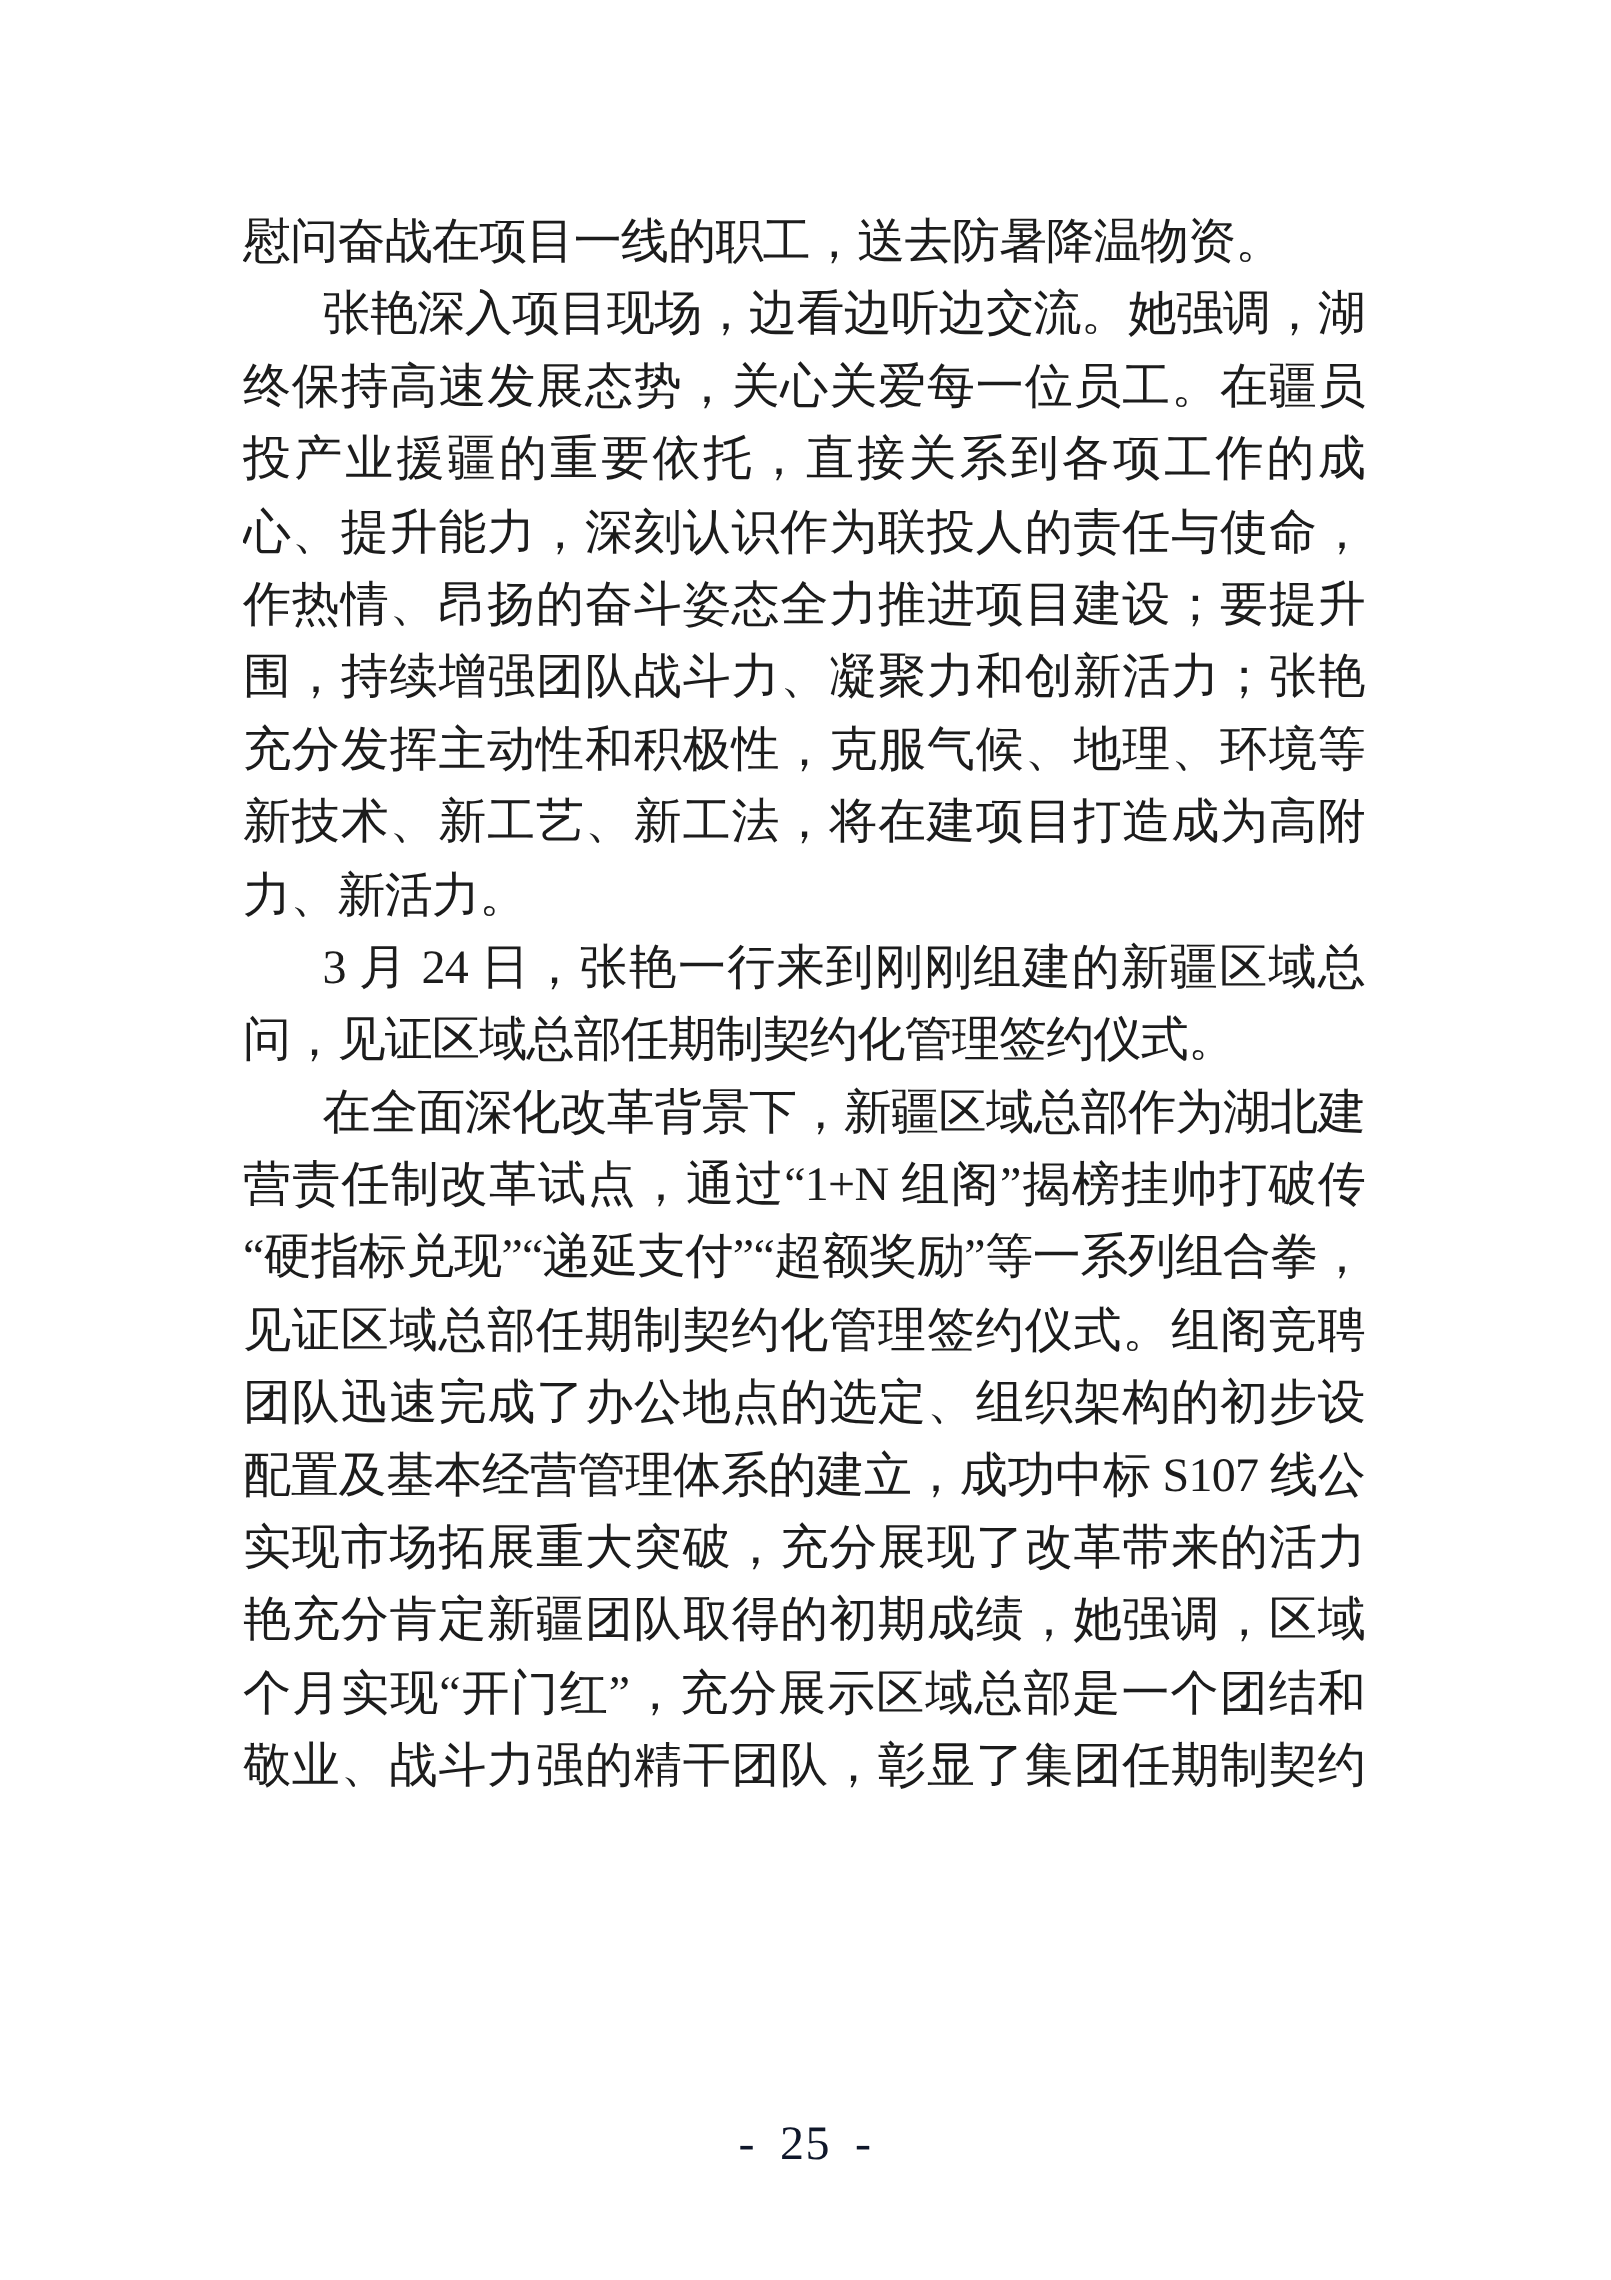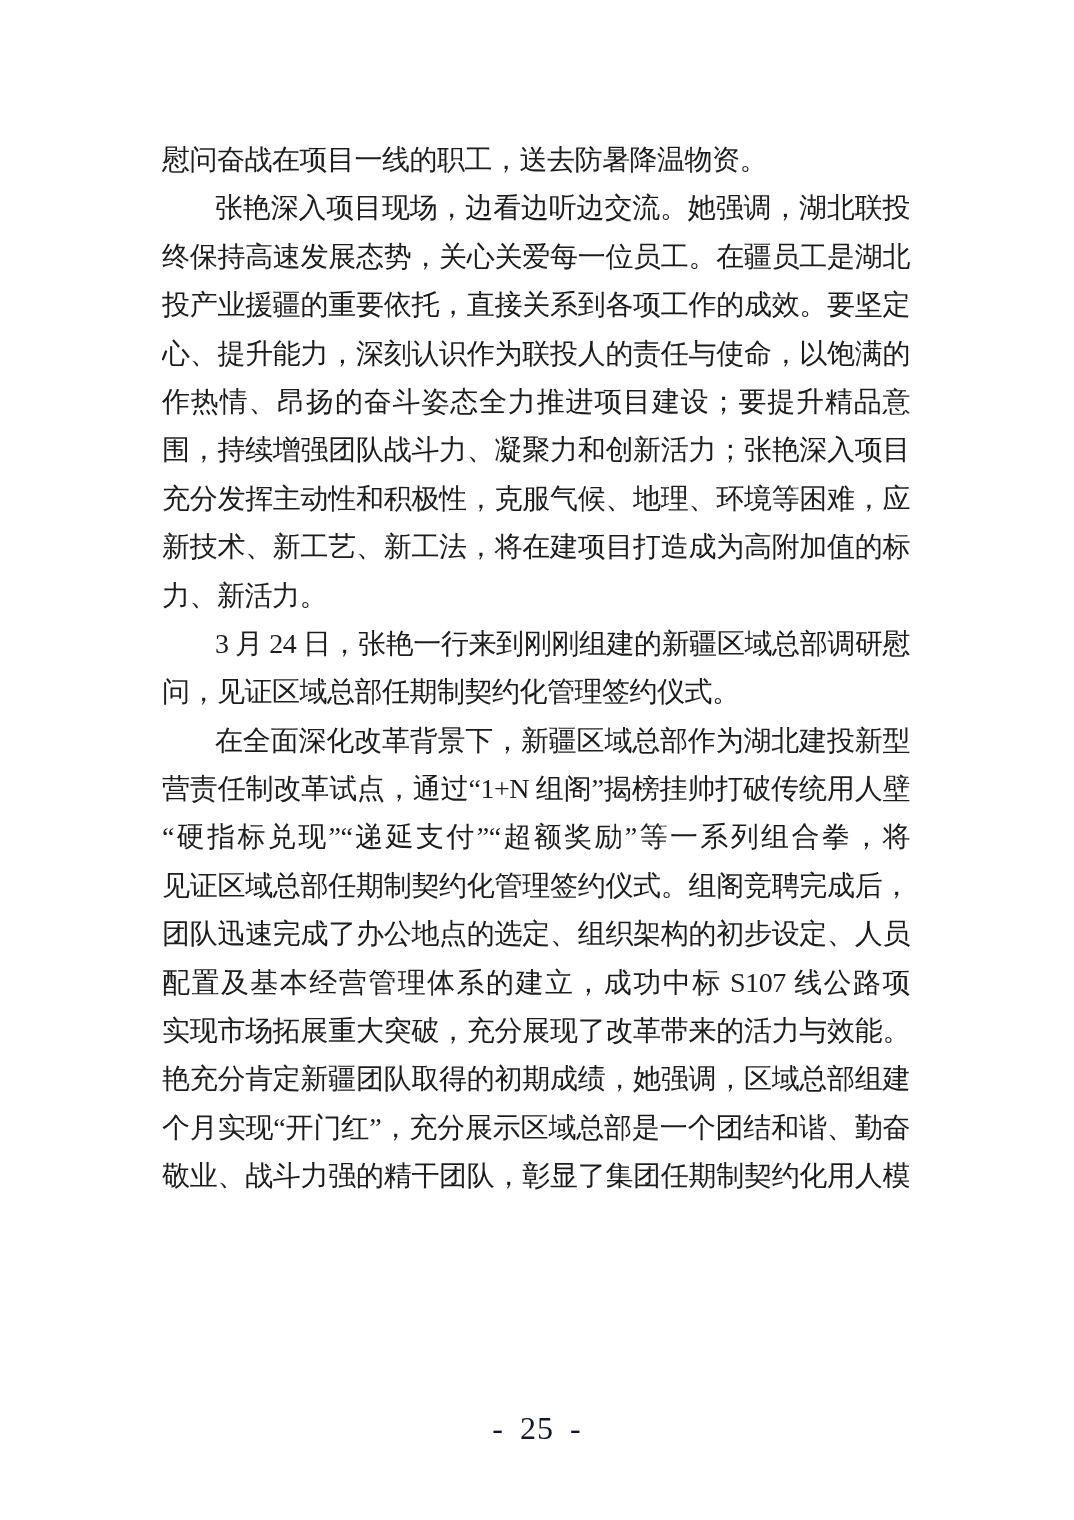--- a/index.html
+++ b/index.html
@@ -16,21 +16,21 @@
     font-family: "Liberation Serif", "DejaVu Serif", serif;
     color: #1c1c1c;
   }
   .textblock {
     position: absolute;
     left: 162px;
     top: 136px;
     width: 748px;
   }
   .line {
-    font-size: 28px;
+    font-size: 32px;
     letter-spacing: -0.5px;
     line-height: 48.4px;
     height: 48.4px;
     text-align: justify;
     text-align-last: justify;
     white-space: normal;
     overflow: hidden;
   }
   .line.last {
     text-align-last: left;

